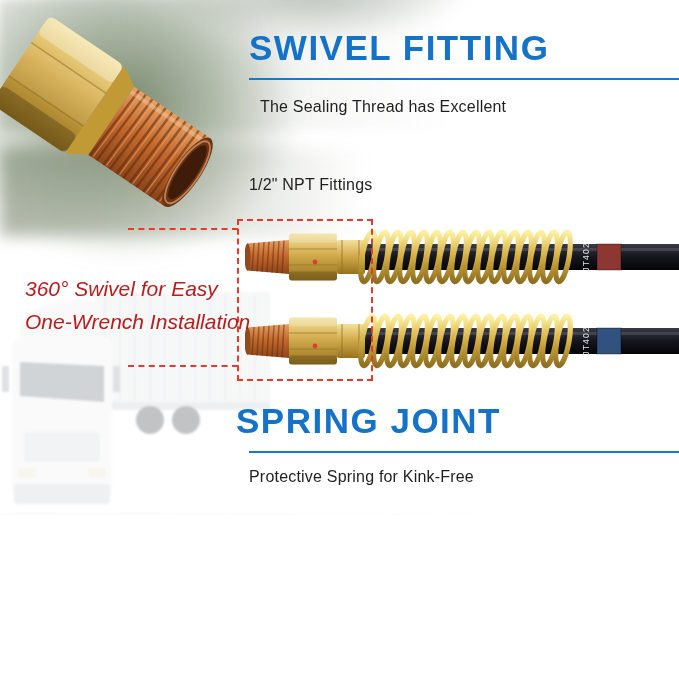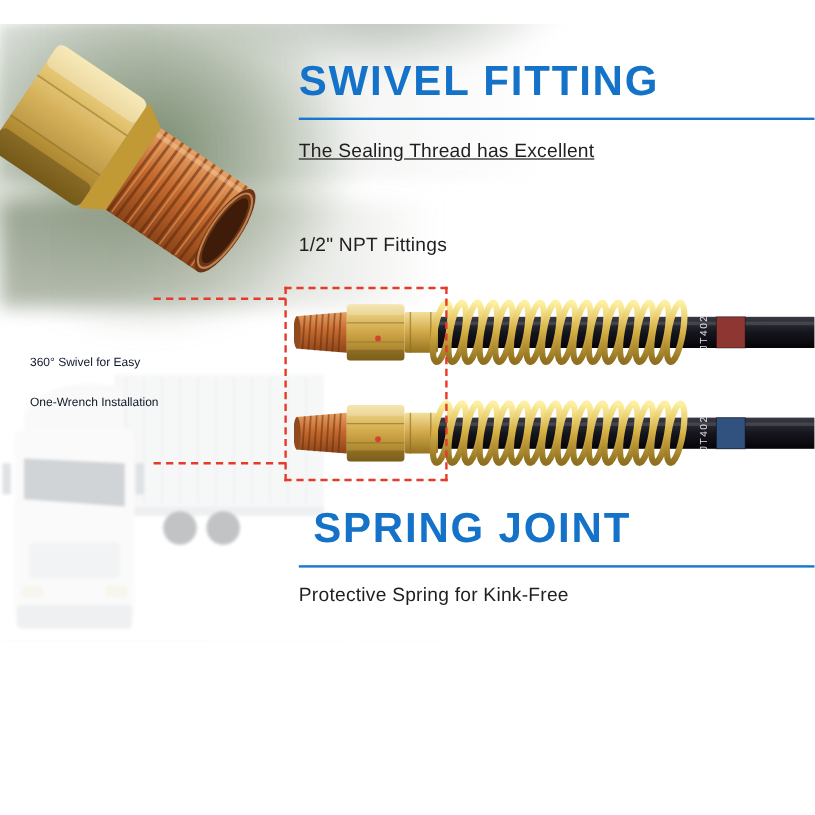--- a/index.html
+++ b/index.html
@@ -1,18 +1,18 @@
 <!DOCTYPE html>
 <html><head>
 <meta charset="utf-8">
 <style>
   html,body{margin:0;padding:0;background:#ffffff;}
   .canvas{
     position:relative;width:679px;height:515px;overflow:hidden;
-    background:#ffffff;font-family:"Liberation Sans",sans-serif;margin-top:20px;
+    background:#ffffff;font-family:"Liberation Sans",sans-serif;
   }
   .abs{position:absolute;}
   
   .bg-sky{left:0;top:0;width:560px;height:130px;
     background:linear-gradient(90deg,rgba(198,206,198,.55),rgba(220,224,218,.32) 50%,rgba(255,255,255,0) 82%);
     filter:blur(5px);}
   .bg-ridge{left:120px;top:-24px;width:390px;height:95px;
     background:radial-gradient(60% 100% at 50% 0%,rgba(70,90,66,.45),rgba(255,255,255,0) 70%);
     filter:blur(7px);}
   .bg-green{left:-50px;top:-50px;width:350px;height:310px;
@@ -31,21 +31,21 @@
   
   .fitting-photo{left:0;top:0;width:240px;height:215px;}
   .hoses-photo{left:245px;top:209px;width:434px;height:180px;}
   .bottom-photo{left:120px;top:532px;width:440px;height:147px;}
   
   .sec-title{position:absolute;margin:0;font-size:35px;font-weight:700;
     letter-spacing:1.5px;color:#1472c8;white-space:nowrap;}
   .rule{position:absolute;height:2px;background:#1778cd;}
   .body-text{position:absolute;margin:0;font-size:16px;color:#1f1f1f;
     letter-spacing:.2px;white-space:pre-wrap;}
-  .callout-text{position:absolute;margin:0;font-size:10px;color:#0f172a;white-space:nowrap;}
+  .callout-text{position:absolute;margin:0;font-size:21px;color:#b91c1c;white-space:nowrap;font-style:italic;}
   
   .leader{position:absolute;height:0;border-top:2px dashed #e63a2b;}
   .dash-box{position:absolute;border:2px dashed #e63a2b;background:transparent;}
   .hose-label{font-family:"Liberation Sans",sans-serif;font-size:8.5px;
     fill:#e2e2e2;letter-spacing:1.2px;}
 </style>
 </head>
 <body>
 
 <div class="canvas">
@@ -135,21 +135,21 @@
       </g>
       <line x1="98" y1="-35" x2="190" y2="-35" stroke="#ffd9b0" stroke-width="4" opacity="0.35"></line>
       <ellipse cx="190" cy="0" rx="13" ry="41" fill="#6b3416"></ellipse>
       <ellipse cx="190" cy="0" rx="11.5" ry="36.5" fill="none" stroke="#d99a5f" stroke-width="1.8" opacity="0.75"></ellipse>
       <ellipse cx="190" cy="0" rx="9" ry="32" fill="#3f1c0a"></ellipse>
     </g>
   </svg>
 
   <h1 class="sec-title" style="left:249px;top:28px;">SWIVEL FITTING</h1>
   <div class="rule" style="left:249px;top:78px;width:430px;"></div>
-  <p class="body-text" style="left:249px;top:98px;text-decoration:underline;">The Sealing Thread has Excellent</p>
+  <p class="body-text" style="left:260px;top:98px;">The Sealing Thread has Excellent</p>
   <p class="body-text" style="left:249px;top:176px;">1/2" NPT Fittings</p>
 
   <svg class="abs hoses-photo" viewBox="0 0 434 180">
     <defs>
       <linearGradient id="brassGrad" x1="0" y1="0" x2="0" y2="1">
         <stop offset="0" stop-color="#f3e09b"></stop>
           <stop offset="0.45" stop-color="#d4ac4e"></stop>
           <stop offset="1" stop-color="#97731f"></stop>
       </linearGradient>
       <linearGradient id="copperGrad" x1="0" y1="0" x2="0" y2="1">
@@ -222,21 +222,21 @@
     </g>
   </svg>
 
   <div class="dash-box" style="left:237px;top:219px;width:132px;height:158px;"></div>
   <div class="leader" style="left:128px;top:228px;width:110px;"></div>
   <div class="leader" style="left:128px;top:365px;width:110px;"></div>
 
   <p class="callout-text" style="left:25px;top:277px;">360° Swivel for Easy</p>
   <p class="callout-text" style="left:25px;top:310px;">One-Wrench Installation</p>
 
-  <h1 class="sec-title" style="left:261px;top:401px;">SPRING JOINT</h1>
+  <h1 class="sec-title" style="left:236px;top:401px;">SPRING JOINT</h1>
   <div class="rule" style="left:249px;top:451px;width:430px;"></div>
   <p class="body-text" style="left:249px;top:468px;">Protective Spring for Kink-Free</p>
 
   <svg class="abs bottom-photo" viewBox="0 0 440 147">
     <defs>
       <linearGradient id="springGradB" x1="0" y1="0" x2="0" y2="1">
         <stop offset="0" stop-color="#fdf0a0"></stop>
           <stop offset="0.5" stop-color="#d6b044"></stop>
           <stop offset="1" stop-color="#8f6f20"></stop>
       </linearGradient>

